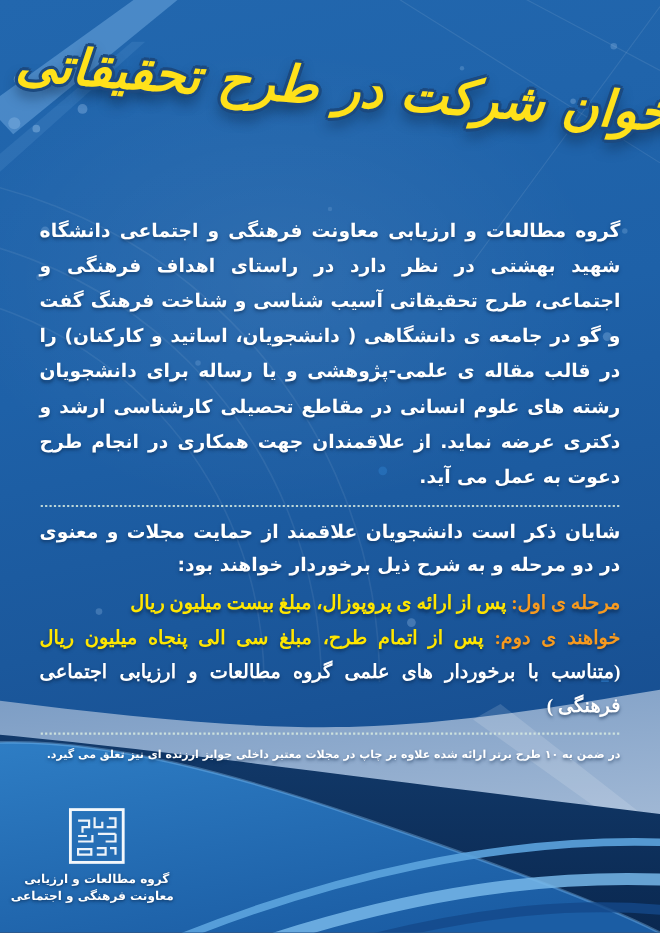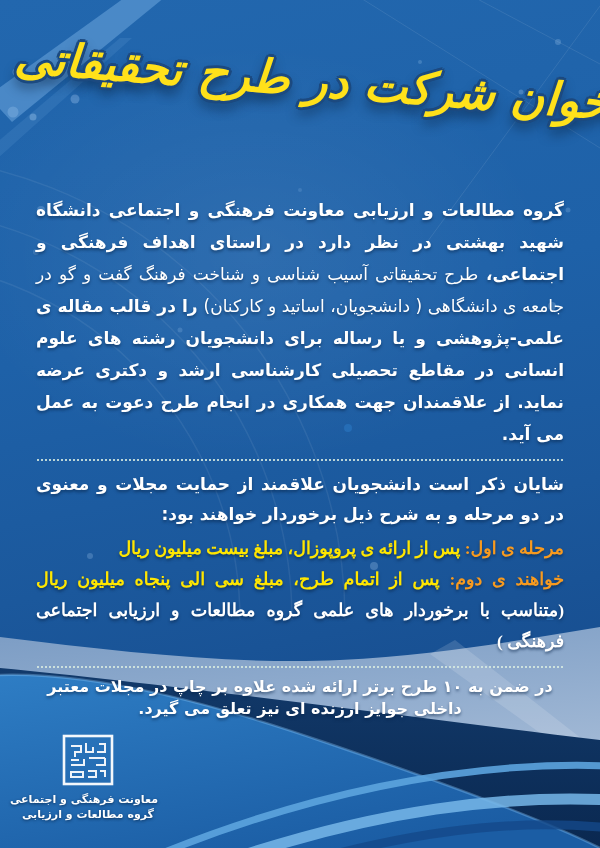--- a/index.html
+++ b/index.html
@@ -35,43 +35,43 @@
     position:absolute;top:194px;right:36px;left:36px;
     direction:rtl;
     color:#ffffff;
   }
   .content p{margin:0;}
   .intro{
     font-size:17px;font-weight:bold;line-height:32px;
     text-align:justify;
     text-shadow:0 2px 3px rgba(8,35,70,.55);
   }
-  .xbold{font-weight:normal;letter-spacing:.2px;}
+  .xbold{font-weight:bold;letter-spacing:.2px;}
   .dotted{
     border:none;border-top:2px dotted rgba(216,235,224,.85);
     margin:9px 1px 8px;height:0;
   }
   .support{
     font-size:17px;font-weight:bold;line-height:30px;
     text-align:justify;
     text-shadow:0 2px 3px rgba(8,35,70,.55);
     margin-bottom:4px !important;
   }
   .stage{
     font-size:17.5px;font-weight:bold;line-height:31px;
     text-align:justify;
     text-shadow:0 2px 3px rgba(8,35,70,.6);
     font-family:Liberation Serif, serif;
   }
   .stage-label{color:#f79a1f;}
   .stage-text{color:#ffe600;}
   .stage-suffix{color:#ffffff;}
   .prize{
-    font-size:16px;font-weight:bold;line-height:22px;
-    text-align:center;
+    font-size:10px;font-weight:bold;line-height:22px;
+    text-align:right;
     margin-top:3px !important;
     text-shadow:0 2px 3px rgba(8,35,70,.55);
   }
   
   .footer{
     position:absolute;left:18px;bottom:26px;width:140px;
     text-align:center;color:#ffffff;direction:rtl;
   }
   .seal{width:52px;height:52px;margin:0 auto 6px;}
   .cap{
@@ -186,17 +186,17 @@
           <path d="M9,12 h10 v6 h-6 v5"></path>
           <path d="M24,9 v9 h7 v-5"></path>
           <path d="M37,10 h6 v8 h-8"></path>
           <path d="M9,26 h8 M9,31 h13 v-6"></path>
           <path d="M27,24 h16 M43,24 v7 h-9"></path>
           <path d="M9,38 h12 v5 h-12 z"></path>
           <path d="M26,37 h8 v6 h-8 M38,37 h5 v6"></path>
         </g>
       </svg>
     </div>
+    <div class="cap">گروه مطالعات و ارزیابی</div>
     <div class="cap">معاونت فرهنگی و اجتماعی</div>
-    <div class="cap">گروه مطالعات و ارزیابی</div>
   </div>
 
 </div>
 
 </body></html>

